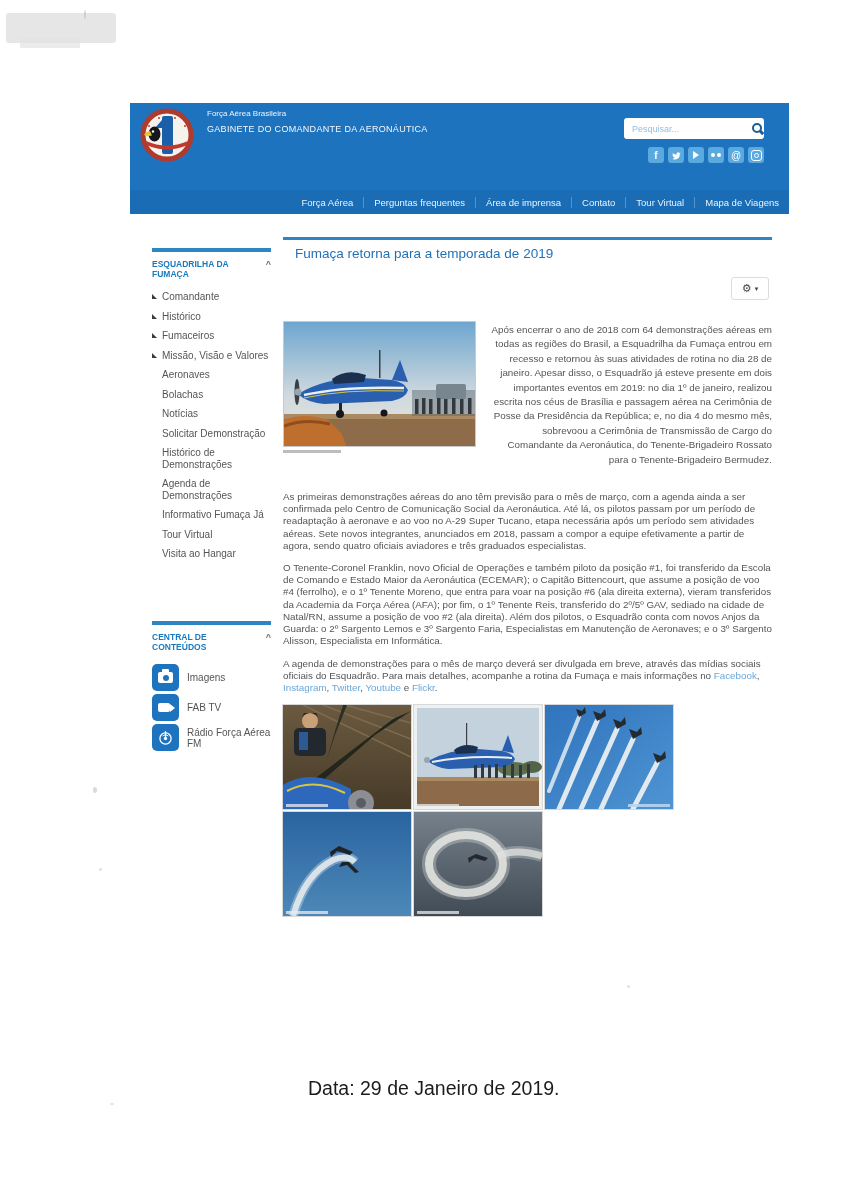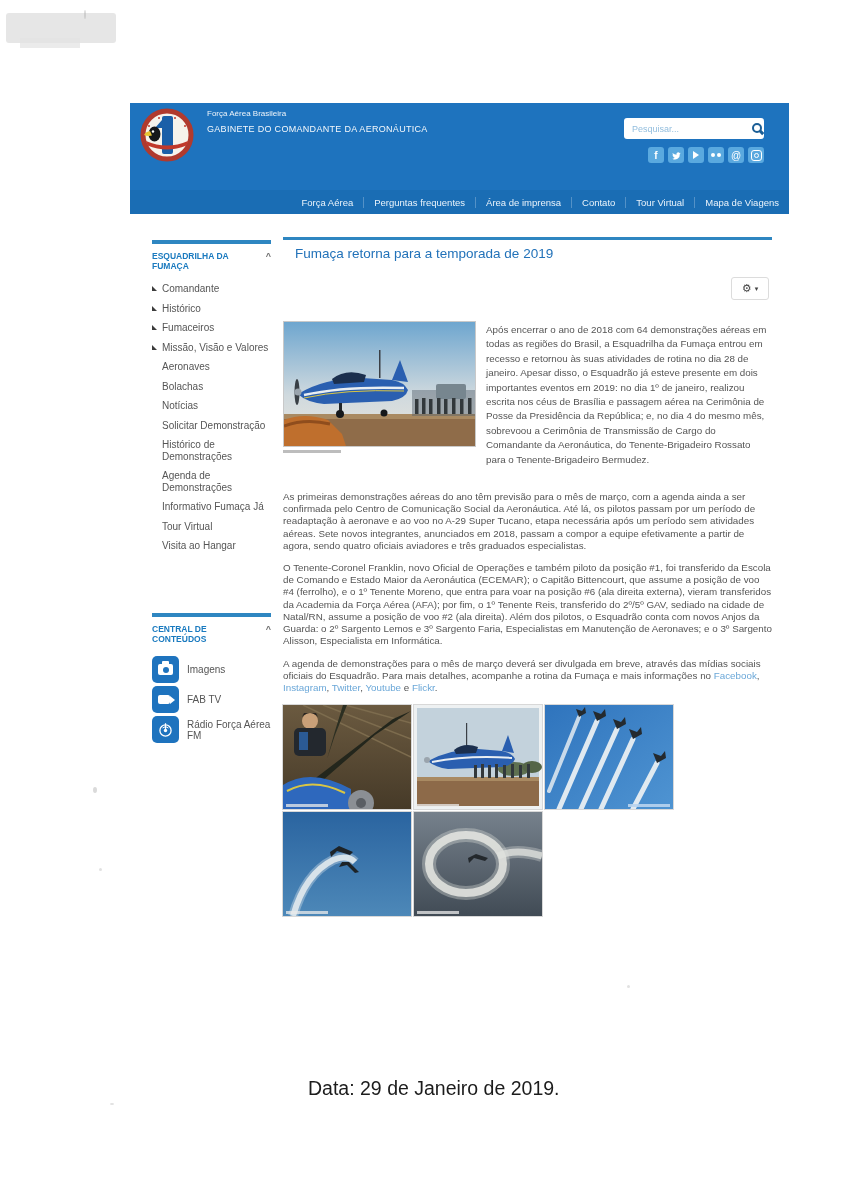--- a/index.html
+++ b/index.html
@@ -33,21 +33,21 @@
   .fl-dots{display:flex;gap:2px;}
   .fl-dots i{width:4px;height:4px;background:#fff;border-radius:50%;}
   .ig{width:9px;height:9px;border:1.5px solid #fff;border-radius:3px;position:relative;}
   .ig::after{content:"";position:absolute;left:2px;top:2px;width:3px;height:3px;border:1px solid #fff;border-radius:50%;}
   .at{font-size:10px;font-weight:normal;}
   .mast-nav{height:24px;background:#1a6db4;display:flex;justify-content:flex-end;align-items:center;}
   .nav-item{display:flex;align-items:center;padding:0 10px;color:#eaf3fb;font-size:9.5px;cursor:pointer;text-decoration:none;}
   .nav-item + .nav-item{border-left:1px solid rgba(255,255,255,.25);}
 
   
-  .sidebar{position:absolute;left:152px;top:240px;width:119px;}
+  .sidebar{position:absolute;left:152px;top:248px;width:119px;}
   .panel-bar{height:4px;background:#2e86c1;}
   .panel-head{display:flex;justify-content:space-between;align-items:flex-start;margin-top:8px;cursor:pointer;}
   .panel-title{font-size:8.5px;font-weight:bold;color:#1a7abf;line-height:9.5px;width:86px;text-transform:uppercase;}
   .chev{color:#707070;font-size:9px;font-weight:bold;line-height:9px;}
   .side-list{list-style:none;margin:12px 0 0;padding:0;}
   .side-list li{position:relative;margin-bottom:8px;font-size:10px;line-height:11.5px;color:#555;padding-left:10px;cursor:pointer;}
   .tri{display:none;position:absolute;left:0;top:3px;width:0;height:0;border-bottom:5px solid #3c3c3c;border-right:5px solid transparent;}
   li.b .tri{display:block;}
   .panel2{position:absolute;top:373px;left:0;width:119px;}
   .crow{display:flex;align-items:center;margin-bottom:3px;cursor:pointer;}
@@ -65,21 +65,21 @@
   .article-bar{height:3px;background:#2e86c1;}
   .article h2{margin:6px 12px 0;font-size:13.5px;color:#2272b9;font-weight:normal;}
   .meta-row{position:relative;margin-top:16px;height:26px;}
   .details{font-size:9.5px;color:#999;}
   .published{margin-top:3px;font-size:9.5px;color:#a9a9a9;display:flex;align-items:center;gap:4px;}
   .ico-cal{width:8px;height:7px;border:1px solid #b5b5b5;border-top:3px solid #b5b5b5;border-radius:1px;flex:none;}
   .tools{position:absolute;right:3px;top:0;width:38px;height:23px;background:#fff;border:1px solid #dcdcdc;border-radius:3px;
          display:flex;align-items:center;justify-content:center;gap:3px;cursor:pointer;}
   .gear{font-size:11px;color:#444;line-height:11px;font-family:"DejaVu Sans",sans-serif;}
   .caret{font-size:7px;color:#444;font-family:"DejaVu Sans",sans-serif;}
-  .lead{margin-top:18px;display:flex;}
+  .lead{margin-top:18px;display:flex;text-align:right;}
   figure{margin:0;}
   .main-photo{width:193px;flex:none;}
   .photo-frame{border:1px solid #c9c9c9;width:191px;}
   .photo-frame svg{display:block;}
   .cap{height:3px;background:#bdbdbd;width:58px;margin-top:3px;}
   .lead p{margin:2px 0 0 10px;font-size:9.8px;line-height:14.4px;color:#555;}
   p.body{margin:24px 0 0;font-size:9.8px;line-height:12.2px;color:#555;}
   p.body ~ p.body{margin-top:10px;}
   .p4 a{color:#6aa7d8;text-decoration:none;cursor:pointer;}
   .grid{margin-top:11px;width:392px;display:flex;flex-wrap:wrap;gap:3px;}

